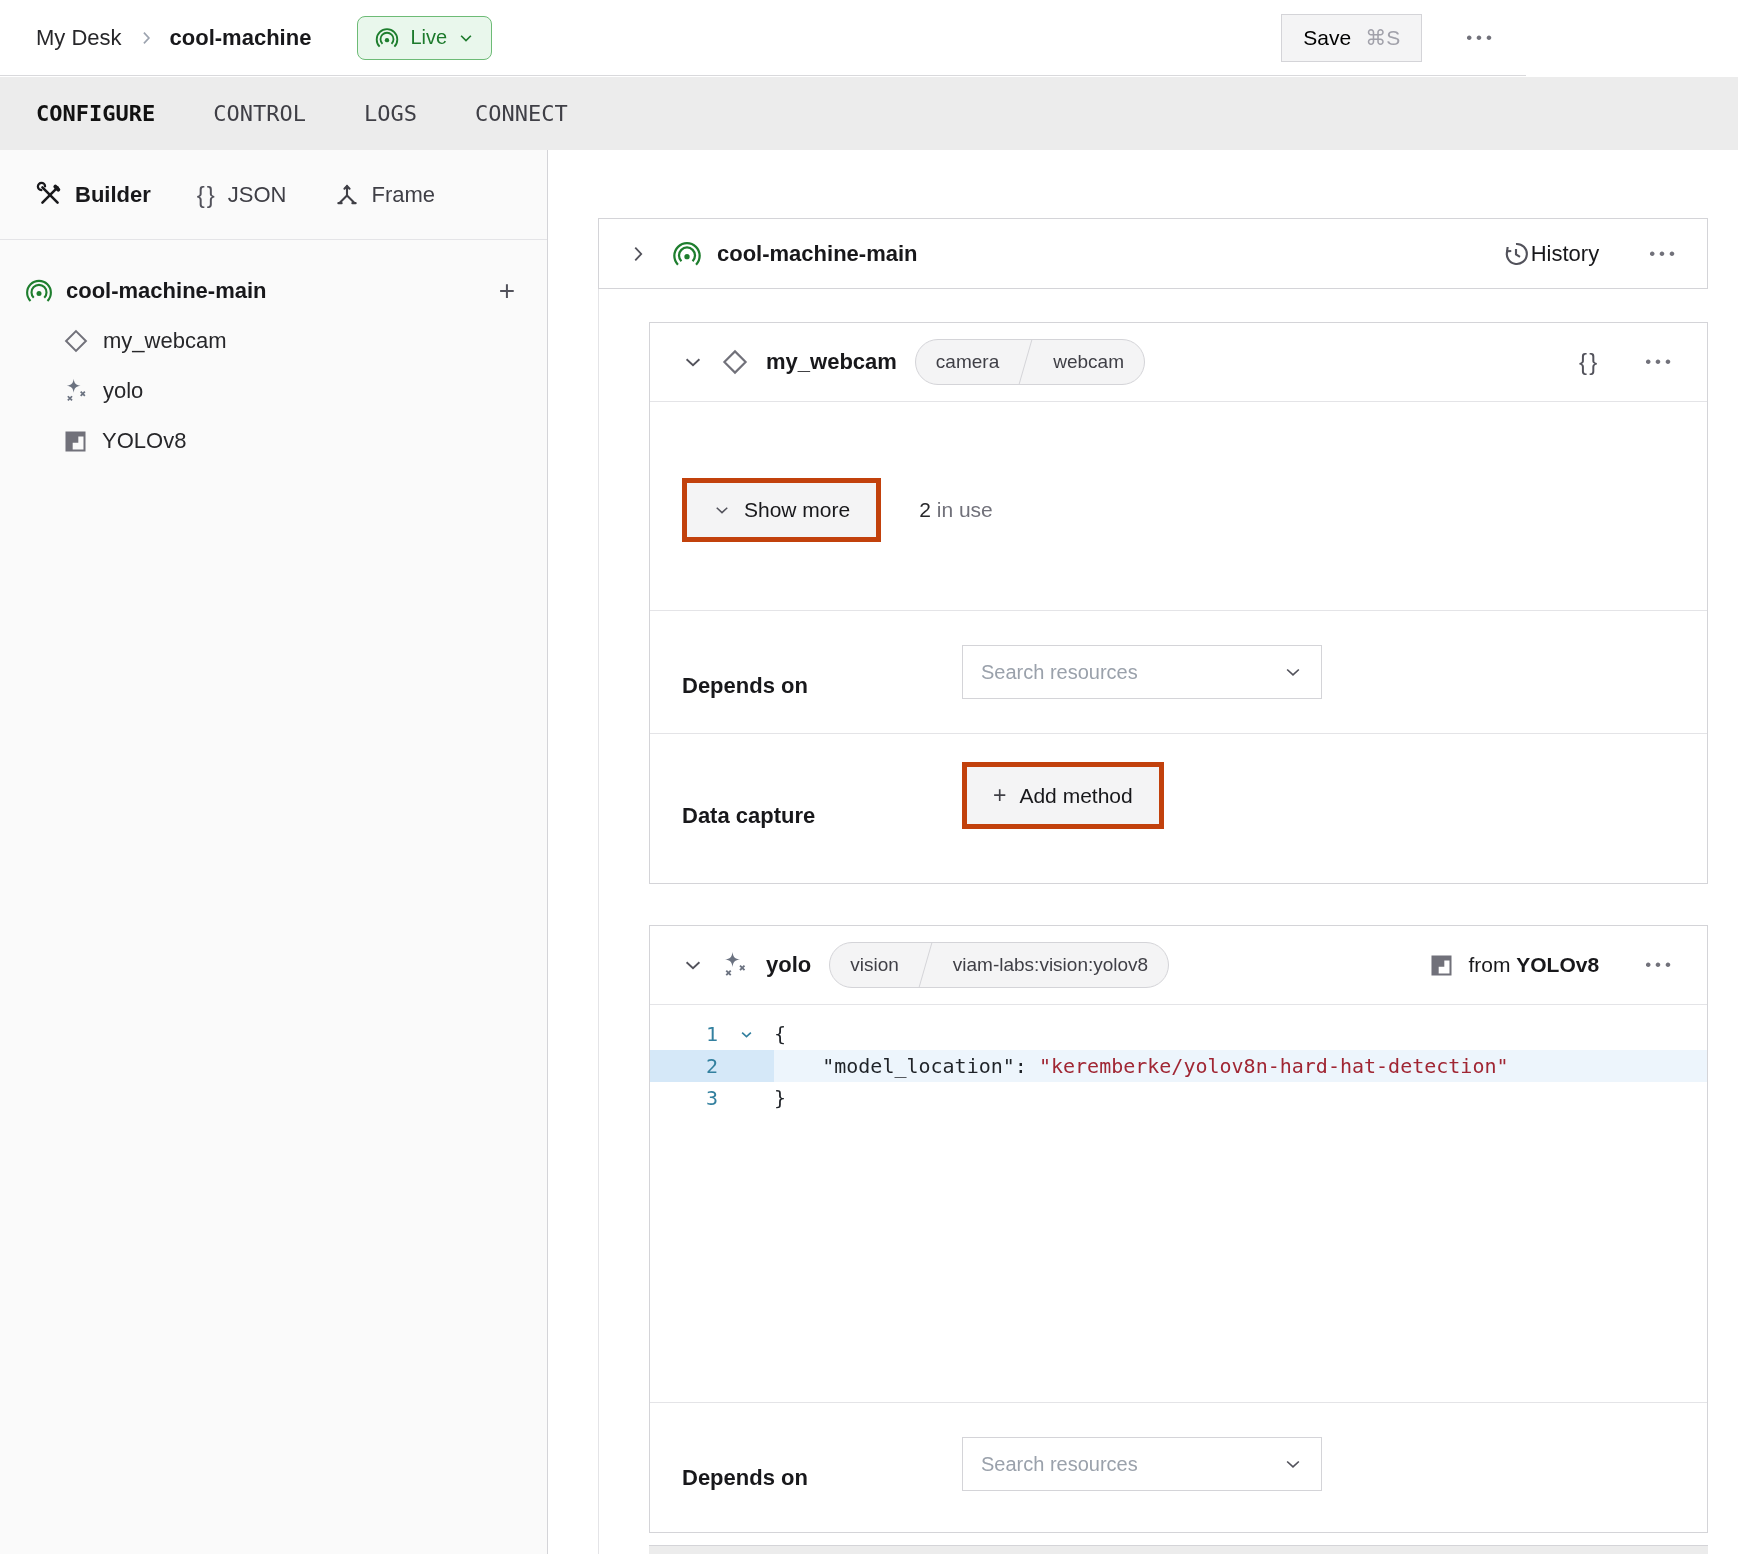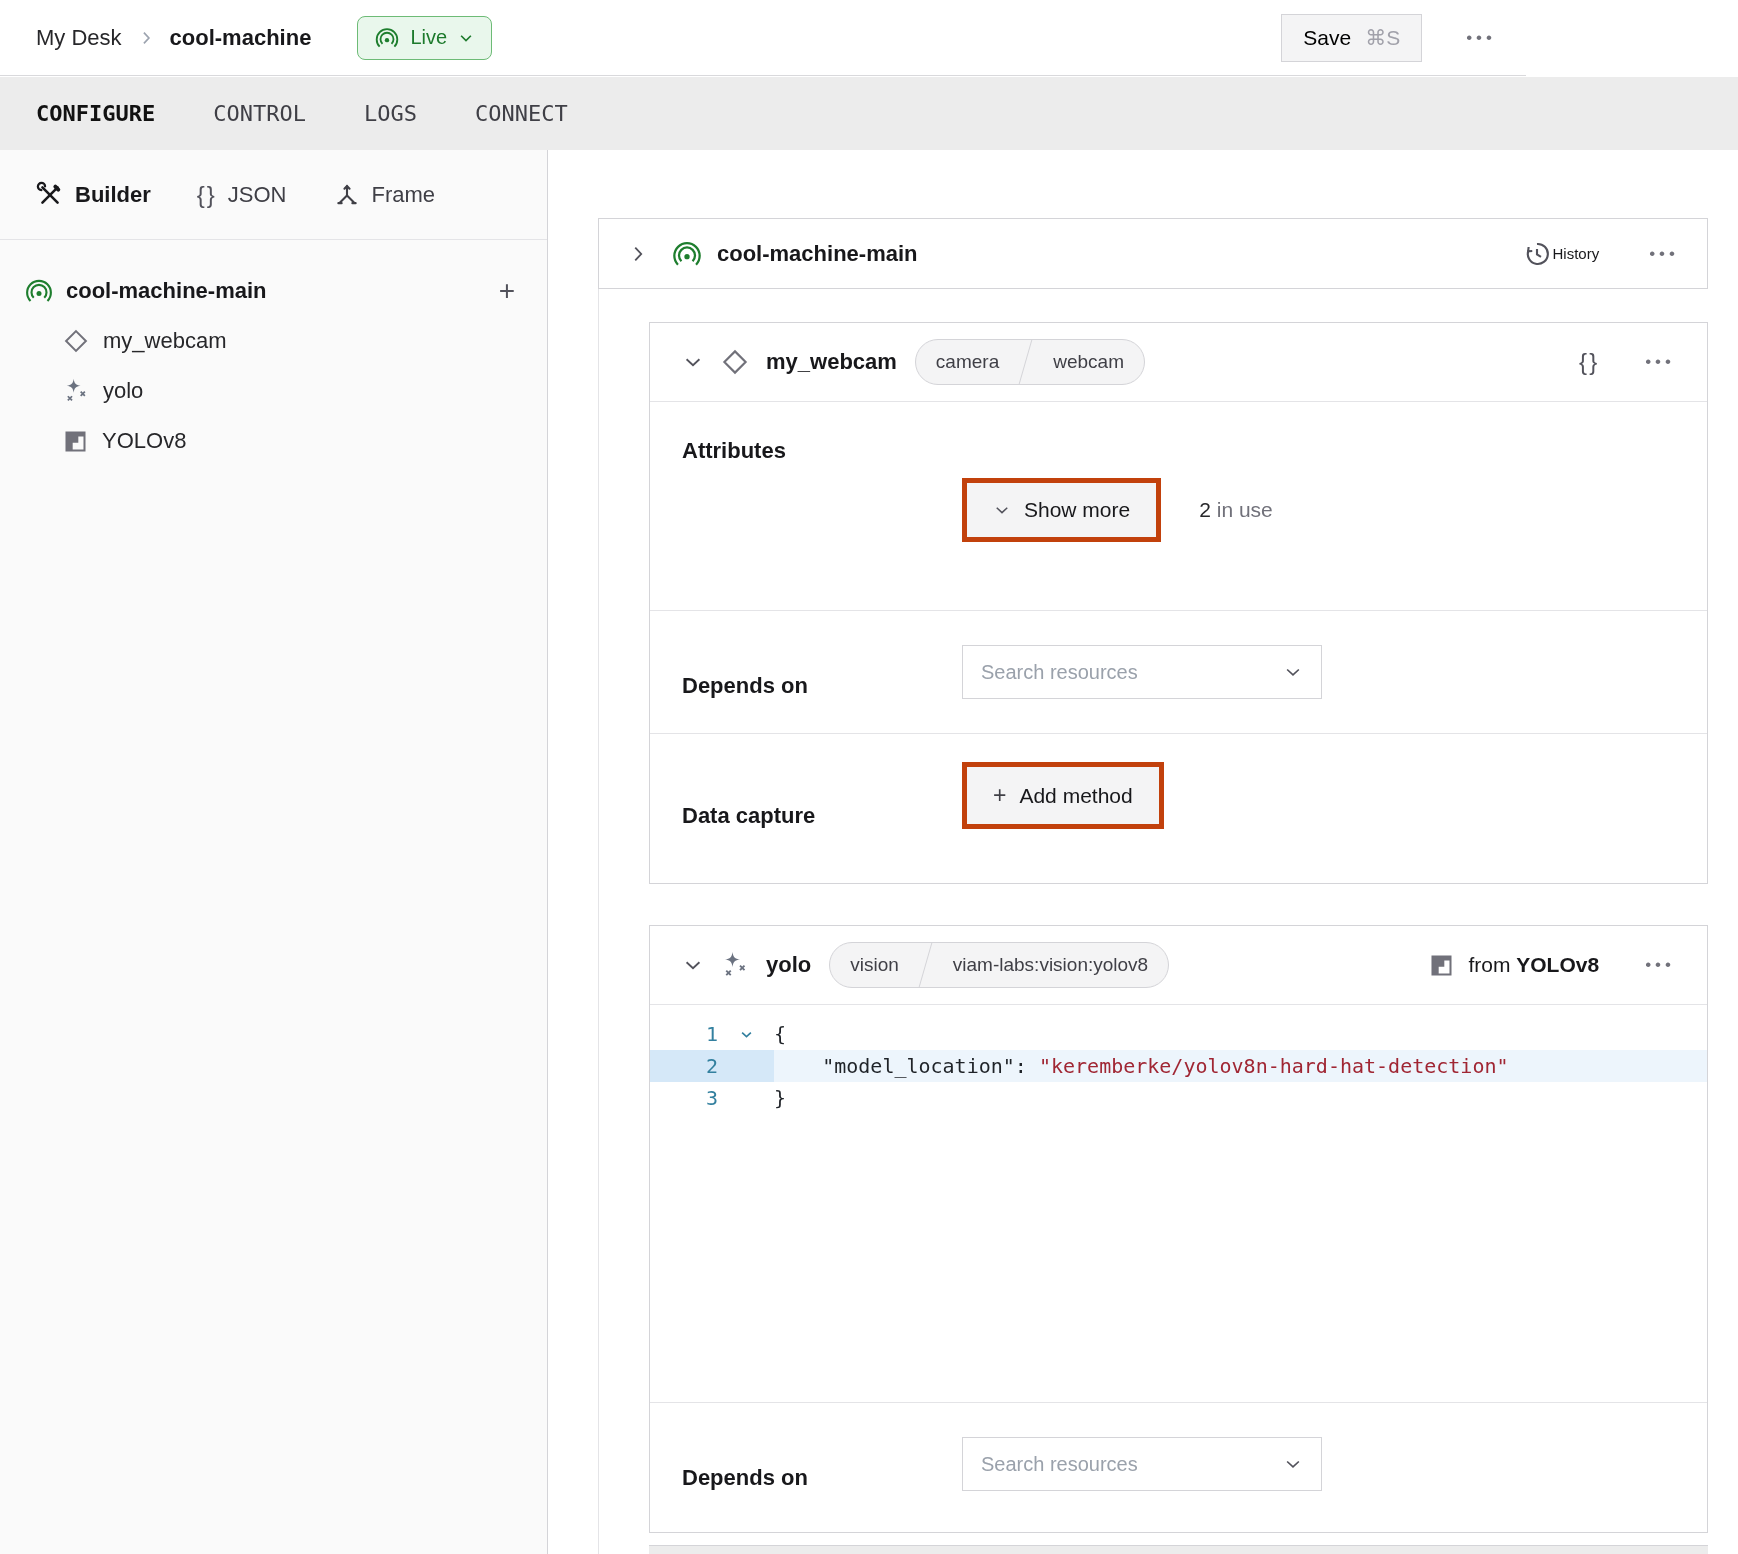--- a/index.html
+++ b/index.html
@@ -45,21 +45,21 @@
   .tree-child { padding-left:38px; font-weight:400; color:#27272a; }
   .tree-child .lbl { margin-left:13px; }
 
   
   .main { position:absolute; left:549px; top:150px; width:1189px; height:1404px; background:#fff; }
   .connector { position:absolute; left:49px; top:139px; bottom:0; width:1px; background:#e4e4e7; }
 
   .part-card { position:absolute; left:49px; top:68px; width:1110px; height:71px; background:#fff;
     border:1px solid #d4d4d8; display:flex; align-items:center; padding:0 28px; }
   .part-card .title { font-size:22px; font-weight:bold; margin-left:14px; }
-  .history-btn { margin-left:auto; display:flex; align-items:center; gap:0; font-size:15px; cursor:pointer; }
+  .history-btn { margin-left:auto; display:flex; align-items:center; gap:0; font-size:22px; cursor:pointer; }
   .part-card .kebab { margin-left:50px; }
 
   .card { position:absolute; left:100px; width:1059px; background:#fff; border:1px solid #d4d4d8; }
   .card-webcam { top:172px; height:562px; }
   .card-yolo { top:775px; height:608px; }
 
   .card-header { height:78px; display:flex; align-items:center; padding:0 32px; }
   .card-header .c-title { font-size:22px; font-weight:bold; margin:0 4px 0 16px; }
   .card-header .chev { display:flex; margin-right:16px; }
   .card-header .kebab { margin-left:46px; }
@@ -281,21 +281,20 @@
         <span class="pill-sep"></span>
         <span class="seg">webcam</span>
       </span>
       <span class="hdr-right">
         <span class="braces-ic">{}</span>
         <span class="kebab">•••</span>
       </span>
     </div>
 
     <div class="section sec-attrs">
-      <div class="sec-label">Attributes</div>
       <div class="sec-body">
         <div class="showmore-row">
           <button class="gray-btn">
             <svg width="18" height="18" viewBox="0 0 24 24" fill="none" stroke="#52525b" stroke-width="2">
                 <path d="M5 9 L12 15.5 L19 9"></path>
               </svg>
             <span>Show more</span>
           </button>
           <span class="in-use"><span class="count">2</span><span> in use</span></span>
         </div>

